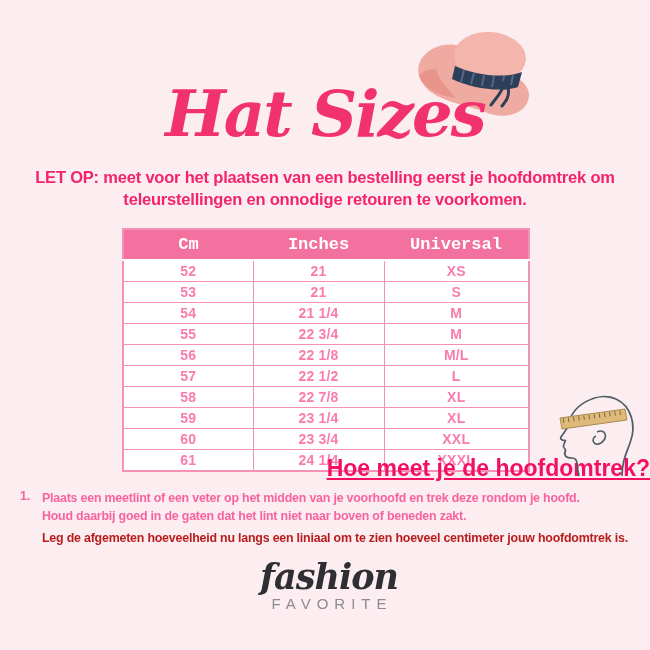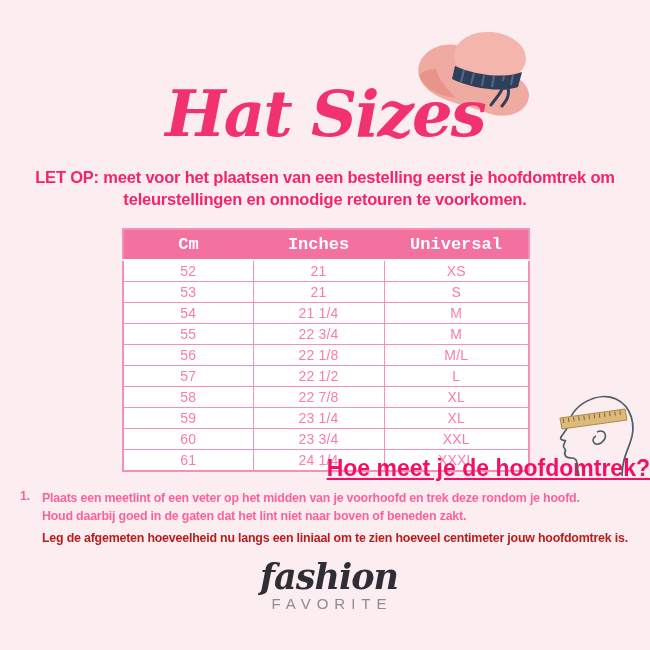--- a/index.html
+++ b/index.html
@@ -32,21 +32,21 @@
     border-collapse:collapse; table-layout:fixed;
     background:#ffffff; border:2px solid #f590b8;
   }
   .size-table th {
     background:#f2719f; color:#ffffff;
     font-size:17px; font-weight:bold; height:29px;
     border:none; border-bottom:2px solid #ffffff; padding:0; text-align:center;font-family:Liberation Mono, monospace;
   }
   .size-table td {
     border:1px solid #f590b8; color:#f97cac;
-    font-size:14px; font-weight:normal; height:20px; line-height:20px;
+    font-size:14px; font-weight:bold; height:20px; line-height:20px;
     padding:0; text-align:center; letter-spacing:0.2px;
   }
 
   
   .measure-heading {
     position:absolute; top:455px; left:0; width:100%;
     text-align:right; font-size:23px; font-weight:bold; color:#f30f63;text-decoration:underline;
   }
   .instructions {
     position:absolute; top:489px; left:20px; width:622px;

